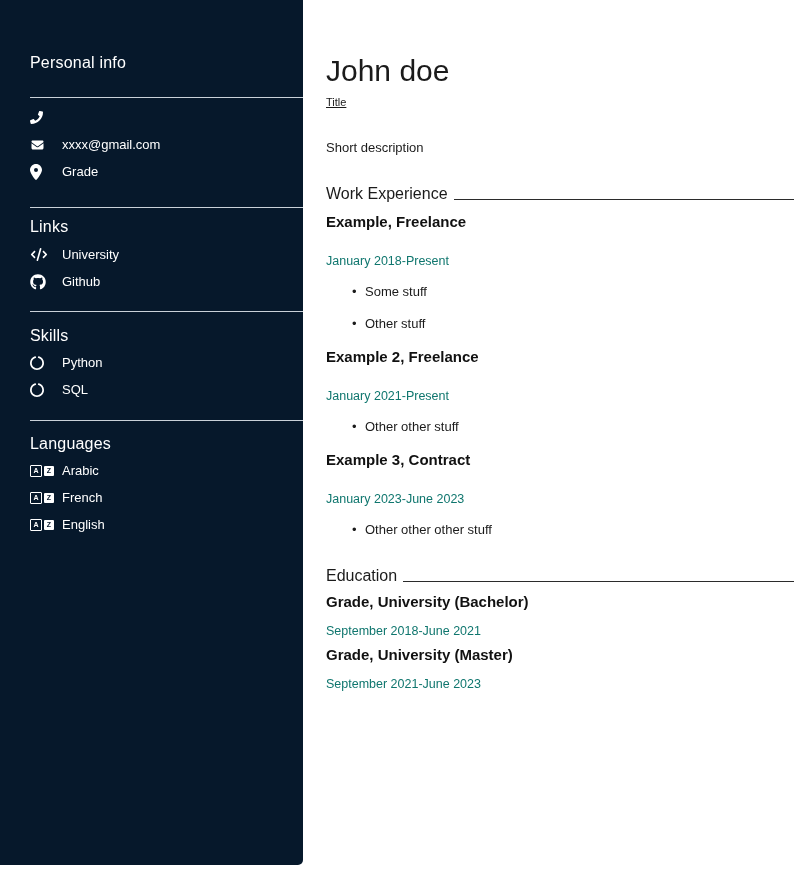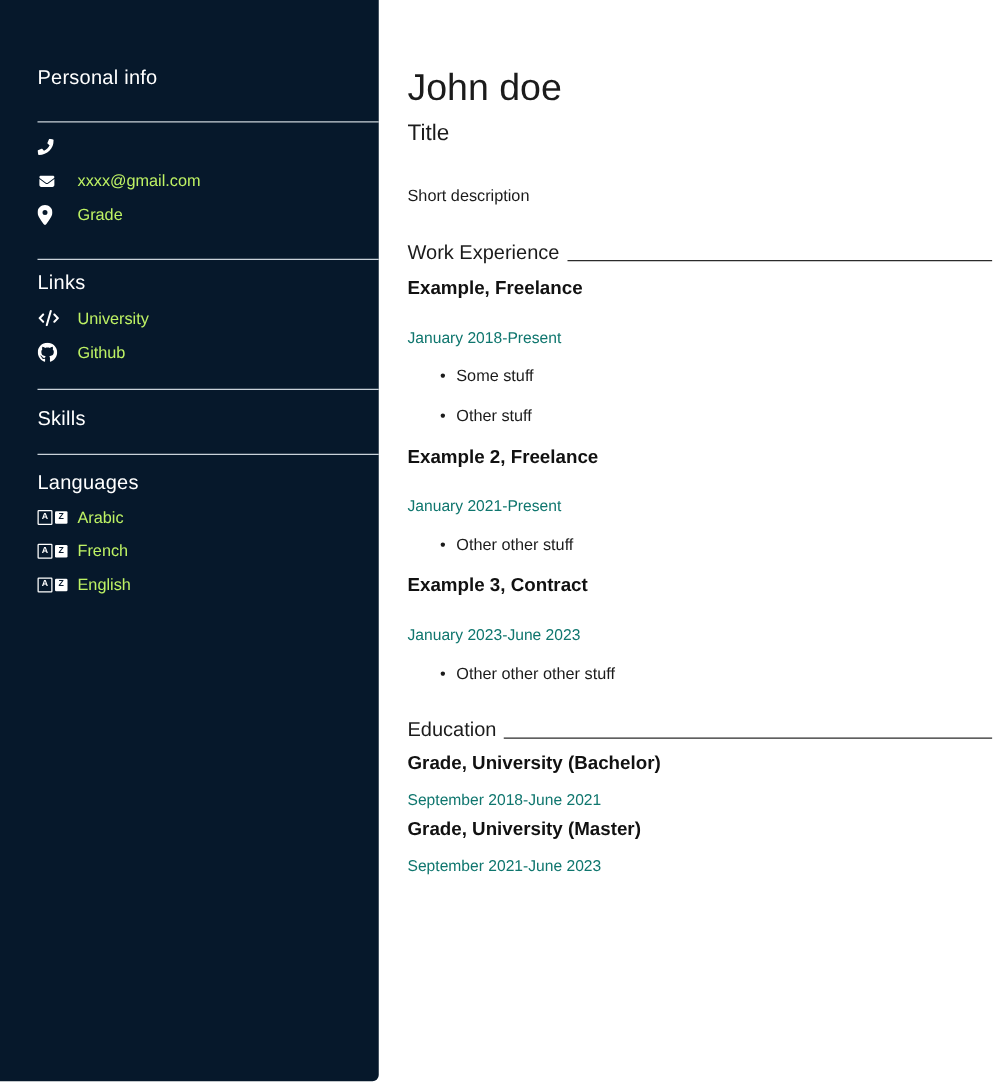--- a/index.html
+++ b/index.html
@@ -55,21 +55,21 @@
     font-size: 13px;
   }
   .sb-icon {
     width: 22px;
     display: inline-flex;
     justify-content: flex-start;
     align-items: center;
     flex: 0 0 22px;
   }
   .sb-icon svg { fill: #ffffff; }
-  .sb-row .sb-label { margin-left: 10px; color: #bef264; }
+  .sb-row .sb-label { margin-left: 10px; color: #ffffff; }
 
   
   .lang-glyph { display: inline-flex; gap: 2px; align-items: center; }
   .lang-box {
     width: 10px; height: 10px;
     font-size: 7px; font-weight: 700;
     display: inline-flex; align-items: center; justify-content: center;
     line-height: 1;
     border-radius: 1px;
   }
@@ -85,23 +85,24 @@
     color: #1b1b1b;
   }
   .name {
     font-size: 30px;
     font-weight: 400;
     margin: 0;
     line-height: 34px;
     color: #1b1b1b;
   }
   .subtitle {
-    font-size: 18px;
+    font-size: 11px;
     margin: 8px 0 0 0;
     color: #1b1b1b;
+    text-decoration: underline;
   }
   .desc {
     font-size: 13px;
     margin: 32px 0 0 0;
     color: #1b1b1b;
   }
   .section-heading {
     font-size: 16px;
     font-weight: 400;
     margin: 30px 0 0 0;
@@ -202,20 +203,38 @@
               <path d="M165.9 397.4c0 2-2.3 3.6-5.2 3.6-3.3.3-5.6-1.3-5.6-3.6 0-2 2.3-3.6 5.2-3.6 3-.3 5.6 1.3 5.6 3.6zm-31.1-4.5c-.7 2 1.3 4.3 4.3 4.9 2.6 1 5.6 0 6.2-2s-1.3-4.3-4.3-5.2c-2.6-.7-5.5.3-6.2 2.3zm44.2-1.7c-2.9.7-4.9 2.6-4.6 4.9.3 2 2.9 3.3 5.9 2.6 2.9-.7 4.9-2.6 4.6-4.6-.3-1.9-3-3.2-5.9-2.9zM244.8 8C106.1 8 0 113.3 0 252c0 110.9 69.8 205.8 169.5 239.2 12.8 2.3 17.3-5.6 17.3-12.1 0-6.2-.3-40.4-.3-61.4 0 0-70 15-84.7-29.8 0 0-11.4-29.1-27.8-36.6 0 0-22.9-15.7 1.6-15.4 0 0 24.9 2 38.6 25.8 21.9 38.6 58.6 27.5 72.9 20.9 2.3-16 8.8-27.1 16-33.7-55.9-6.2-112.3-14.3-112.3-110.5 0-27.5 7.6-41.3 23.6-58.9-2.6-6.5-11.1-33.3 2.6-67.9 20.9-6.5 69 27 69 27 20-5.6 41.5-8.5 62.8-8.5s42.8 2.9 62.8 8.5c0 0 48.1-33.6 69-27 13.7 34.7 5.2 61.4 2.6 67.9 16 17.7 25.8 31.5 25.8 58.9 0 96.5-58.9 104.2-114.8 110.5 9.2 7.9 17 22.9 17 46.4 0 33.7-.3 75.4-.3 83.6 0 6.5 4.6 14.4 17.3 12.1C428.2 457.8 496 362.9 496 252 496 113.3 383.5 8 244.8 8z"></path>
             </svg>
         </span>
         <span class="sb-label">Github</span>
       </div>
     </div>
 
     <hr class="sb-rule r3">
     <h2 class="sb-title t3">Skills</h2>
 
+    <div class="sb-rows skill-rows">
+      <div class="sb-row">
+        <span class="sb-icon">
+          <svg width="14" height="14" viewBox="0 0 512 512">
+              <path d="M222.7 32.1c5 16.9-4.6 34.8-21.5 39.8C121.8 95.6 64 169.1 64 256c0 106 86 192 192 192s192-86 192-192c0-86.9-57.8-160.4-137.1-184.1c-16.9-5-26.6-22.9-21.5-39.8s22.9-26.6 39.8-21.5C434.9 42.1 512 140 512 256c0 141.4-114.6 256-256 256S0 397.4 0 256C0 140 77.1 42.1 182.9 10.6c16.9-5 34.8 4.6 39.8 21.5z"></path>
+            </svg>
+        </span>
+        <span class="sb-label">Python</span>
+      </div>
+      <div class="sb-row">
+        <span class="sb-icon">
+          <svg width="14" height="14" viewBox="0 0 512 512">
+              <path d="M222.7 32.1c5 16.9-4.6 34.8-21.5 39.8C121.8 95.6 64 169.1 64 256c0 106 86 192 192 192s192-86 192-192c0-86.9-57.8-160.4-137.1-184.1c-16.9-5-26.6-22.9-21.5-39.8s22.9-26.6 39.8-21.5C434.9 42.1 512 140 512 256c0 141.4-114.6 256-256 256S0 397.4 0 256C0 140 77.1 42.1 182.9 10.6c16.9-5 34.8 4.6 39.8 21.5z"></path>
+            </svg>
+        </span>
+        <span class="sb-label">SQL</span>
+      </div>
+    </div>
 
     <hr class="sb-rule r4">
     <h2 class="sb-title t4">Languages</h2>
 
     <div class="sb-rows lang-rows">
       <div class="sb-row">
         <span class="sb-icon">
           <span class="lang-glyph">
               <span class="lang-box a">A</span>
               <span class="lang-box z">Z</span>

